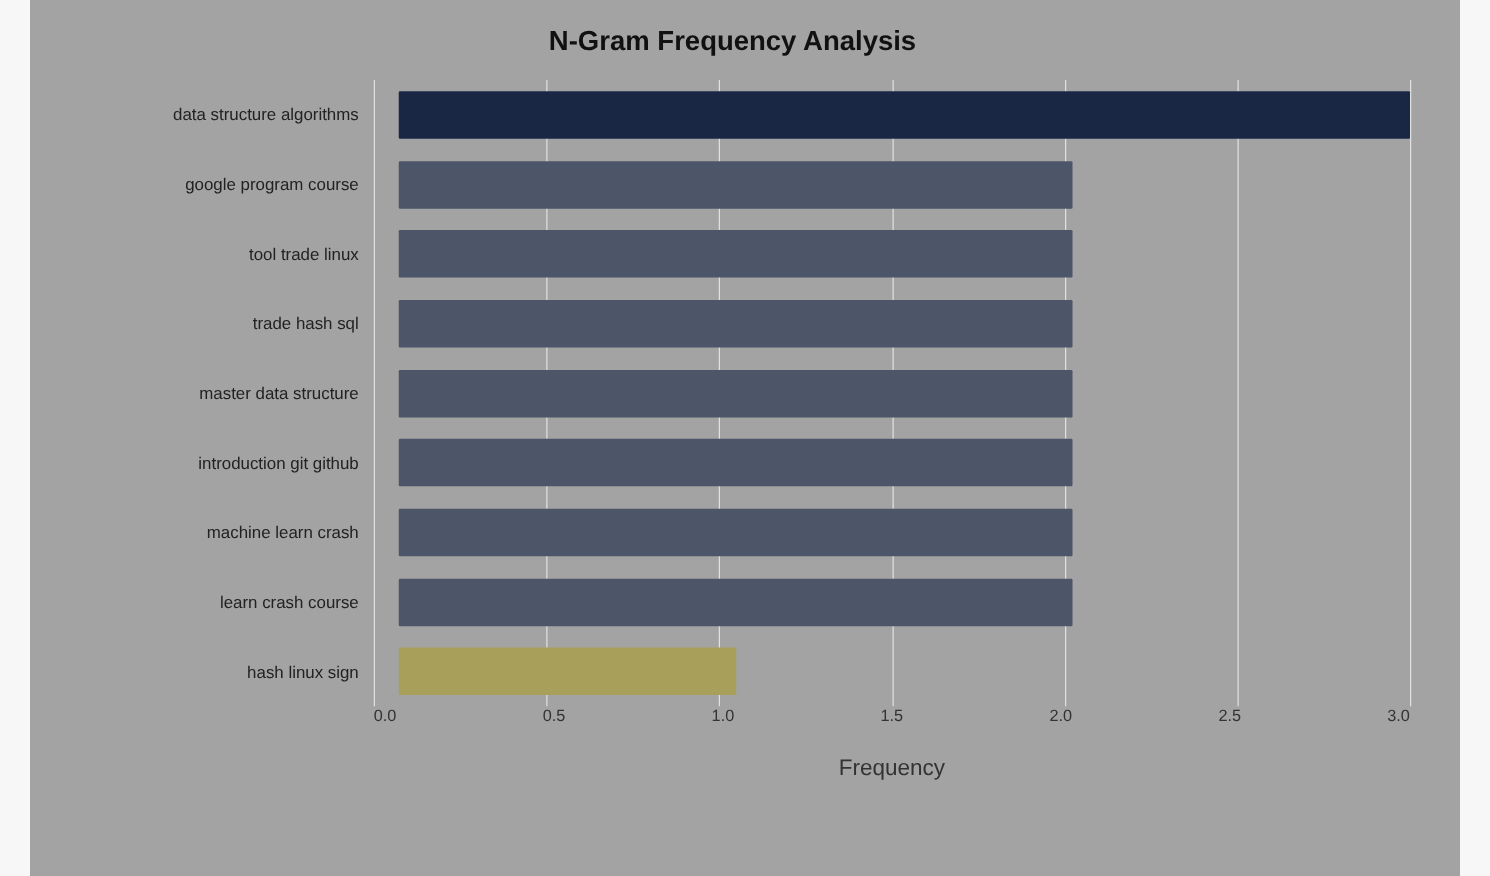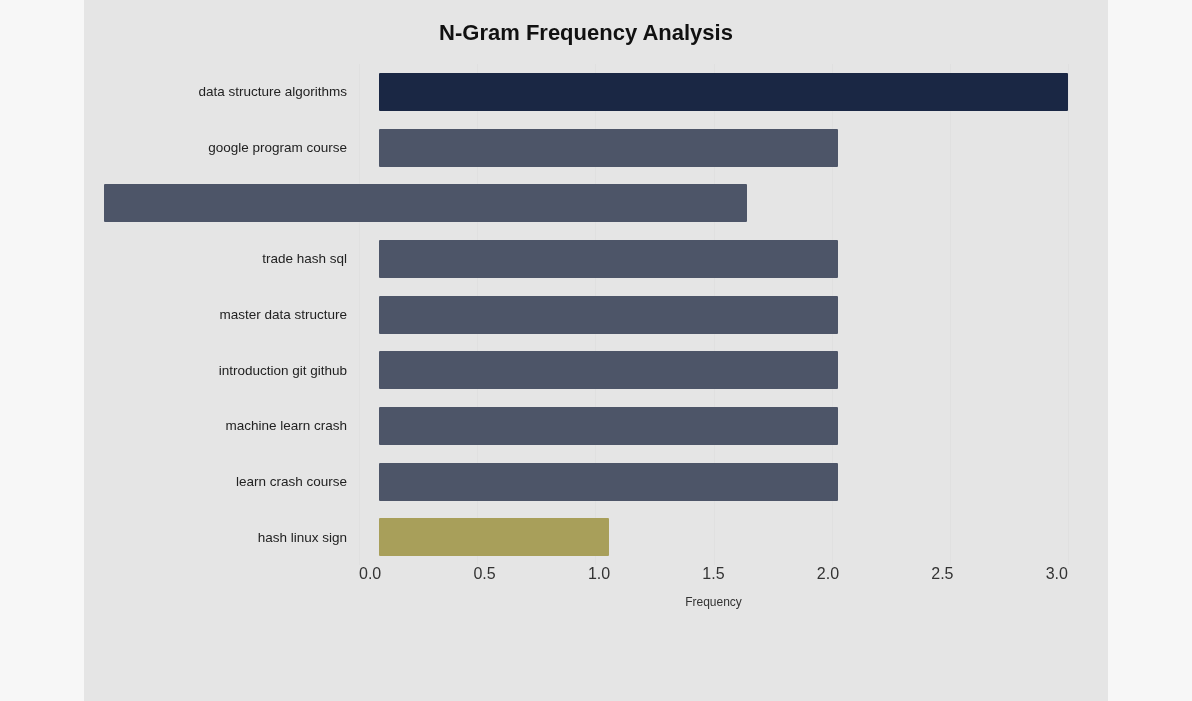--- a/index.html
+++ b/index.html
@@ -6,23 +6,23 @@
     body {
       background: #f7f7f7;
       font-family: Arial, sans-serif;
       width: 1192px;
       height: 701px;
       display: flex;
       align-items: center;
       justify-content: center;
     }
     .chart-container {
-      width: 1024px;
+      width: 1144px;
       height: 701px;
-      background: #e5e5e5;
+      background: #a3a3a3;
       padding: 20px 40px 60px 20px;
       position: relative;
     }
     .chart-title {
       text-align: center;
       font-size: 22px;
       font-weight: bold;
       color: #111;
       margin-bottom: 18px;
     }
@@ -96,29 +96,29 @@
       display: flex;
       flex-direction: column;
     }
     .x-axis-ticks {
       display: flex;
       justify-content: space-between;
       width: 100%;
       position: relative;
     }
     .x-tick {
-      font-size: 16px;
+      font-size: 13px;
       color: #333;
       text-align: center;
     }
     .x-axis-label {
       text-align: center;
-      font-size: 12px;
+      font-size: 18px;
       color: #333;
-      margin-top: 12px;
+      margin-top: 24px;
     }
   </style>
 </head>
 <body>
 
 <div class="chart-container">
   <div class="chart-title">N-Gram Frequency Analysis</div>
   <div class="chart-area">
     <div class="bars-section" id="bars-section">
 
@@ -138,20 +138,21 @@
             <div class="bar-fill dark-navy" style="width: 100%;"></div>
           </div>
         </div>
         <div class="bar-row">
           <div class="bar-label">google program course</div>
           <div class="bar-track">
             <div class="bar-fill slate" style="width: 66.6667%;"></div>
           </div>
         </div>
         <div class="bar-row">
+          <div class="bar-label">tool trade linux</div>
           <div class="bar-track">
             <div class="bar-fill slate" style="width: 66.6667%;"></div>
           </div>
         </div>
         <div class="bar-row">
           <div class="bar-label">trade hash sql</div>
           <div class="bar-track">
             <div class="bar-fill slate" style="width: 66.6667%;"></div>
           </div>
         </div>

